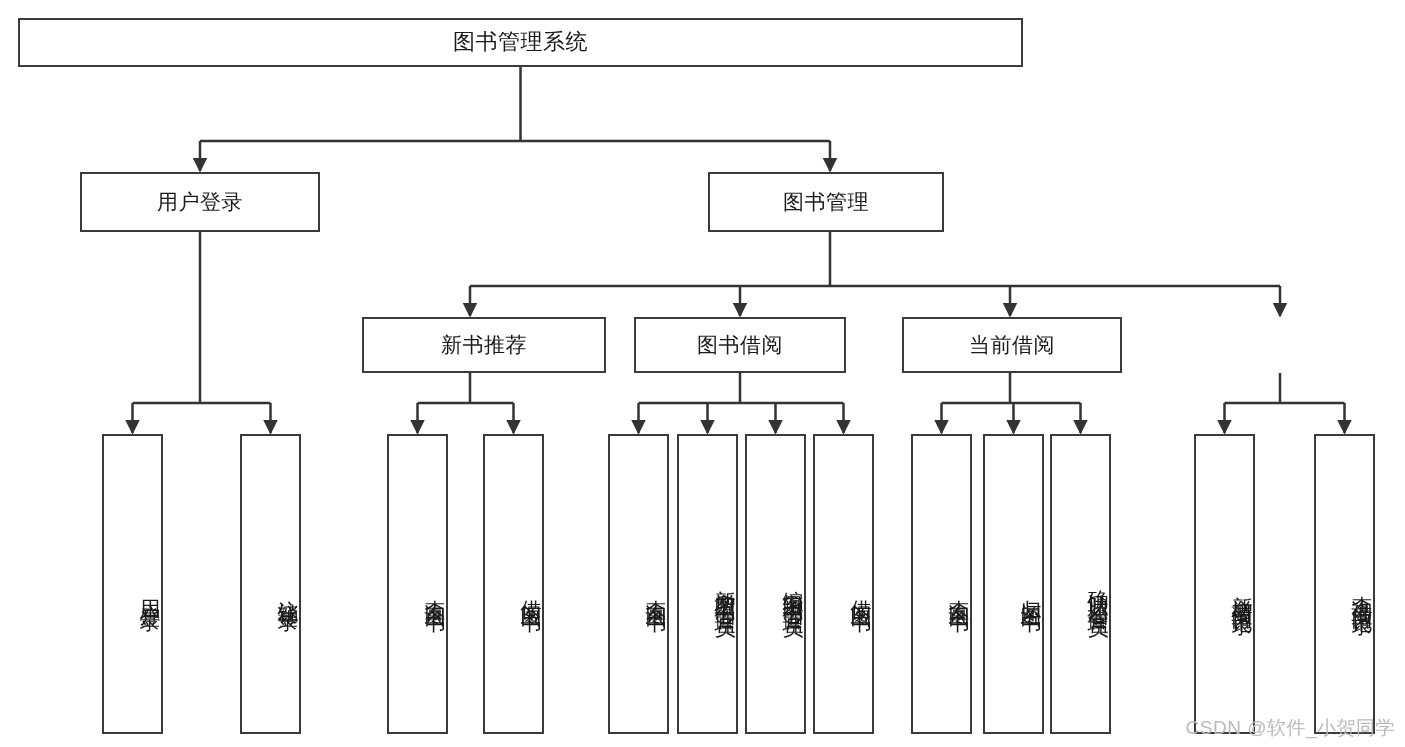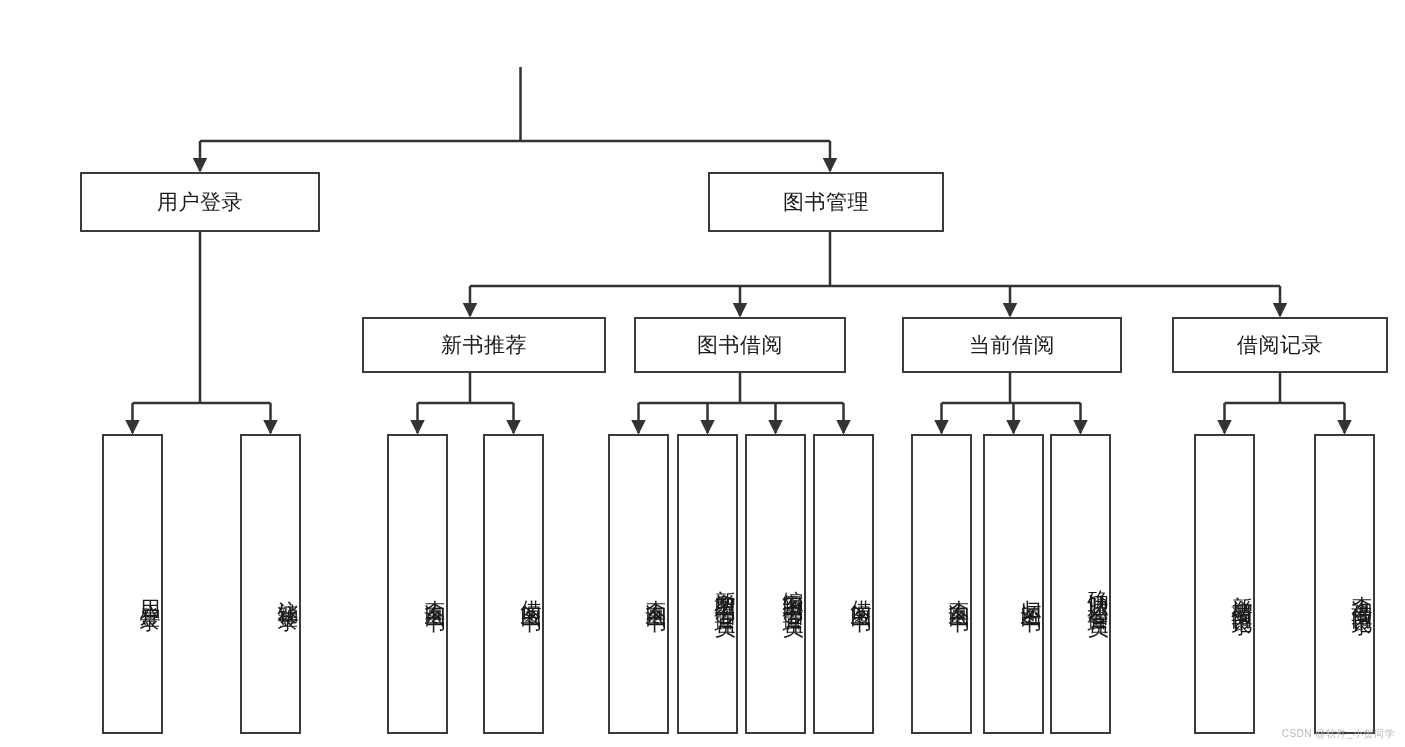--- a/index.html
+++ b/index.html
@@ -54,21 +54,21 @@
     justify-content: center;
     padding-top: 14px;
   }
   .node.vertical span {
     display: block;
   }
   .watermark {
     position: absolute;
     right: 10px;
     bottom: 6px;
-    font-size: 10px;
+    font-size: 19px;
     color: #b9b9b9;
     letter-spacing: 0.5px;
     z-index: 5;
     white-space: nowrap;
   }
 </style>
 </head>
 <body>
 
 <div id="canvas">
@@ -104,37 +104,37 @@
     </div>
     <div class="node vertical" style="left: 387px; top: 434px; width: 61px; height: 300px;">
       <span>查询图书</span>
     </div>
     <div class="node vertical" style="left: 240px; top: 434px; width: 61px; height: 300px;">
       <span>注销登录</span>
     </div>
     <div class="node vertical" style="left: 102px; top: 434px; width: 61px; height: 300px;">
       <span>用户登录</span>
     </div>
-    <div class="node horizontal" style="left: 1172px; top: 317px; width: 216px; height: 56px;">
-      <span>借阅记录</span>
-    </div>
     <div class="node horizontal" style="left: 902px; top: 317px; width: 220px; height: 56px;">
       <span>当前借阅</span>
     </div>
     <div class="node horizontal" style="left: 634px; top: 317px; width: 212px; height: 56px;">
       <span>图书借阅</span>
     </div>
     <div class="node horizontal" style="left: 362px; top: 317px; width: 244px; height: 56px;">
       <span>新书推荐</span>
     </div>
     <div class="node horizontal" style="left: 708px; top: 172px; width: 236px; height: 60px;">
       <span>图书管理</span>
     </div>
     <div class="node horizontal" style="left: 80px; top: 172px; width: 240px; height: 60px;">
       <span>用户登录</span>
+    </div>
+    <div class="node horizontal root" style="left: 18px; top: 18px; width: 1005px; height: 49px;">
+      <span>图书管理系统</span>
     </div>
   <svg id="edges" viewBox="0 0 1405 747">
     <defs>
       <marker id="arrow" viewBox="0 0 10 10" refX="9" refY="5" markerWidth="6" markerHeight="6" orient="auto-start-reverse">
         <path d="M 0 0 L 10 5 L 0 10 z" fill="#333333"></path>
       </marker>
     </defs>
     <g id="edge-group" fill="none" stroke="#333333" stroke-width="2.5">
         <path d="M 520.5 67 L 520.5 141 M 200 141 L 830 141"></path>
         <path d="M 200 141 L 200 171" marker-end="url(#arrow)"></path>

